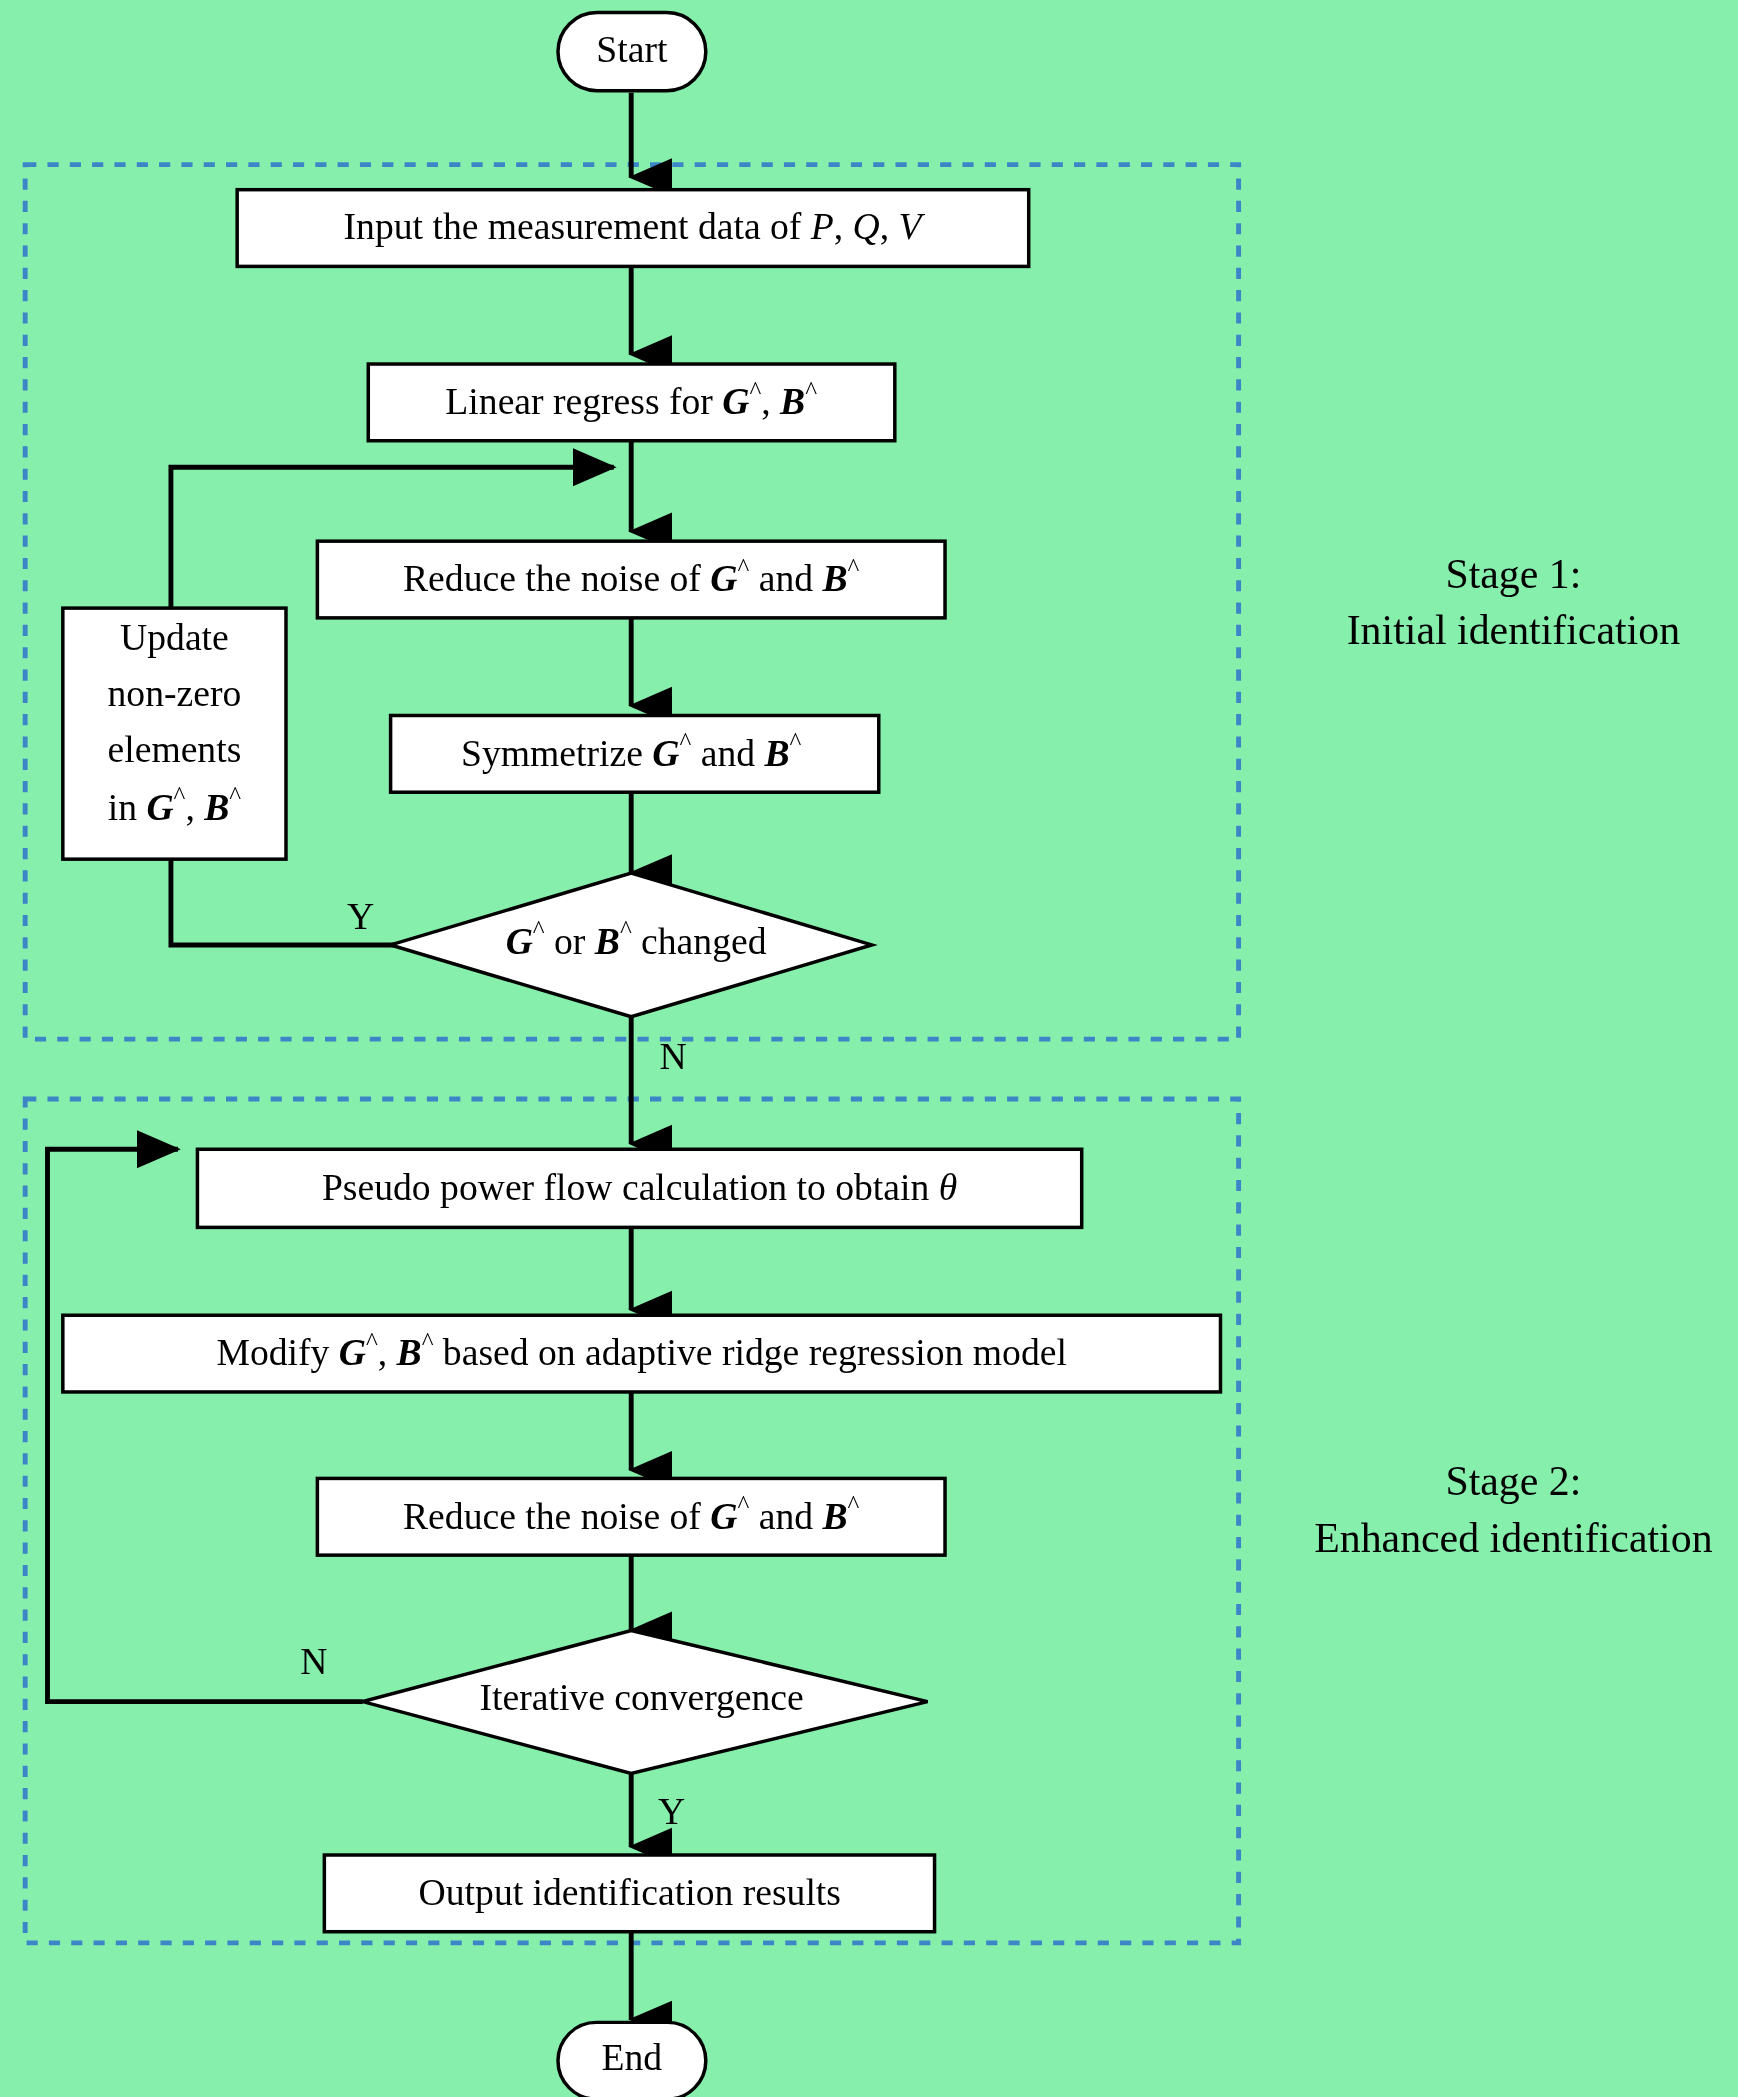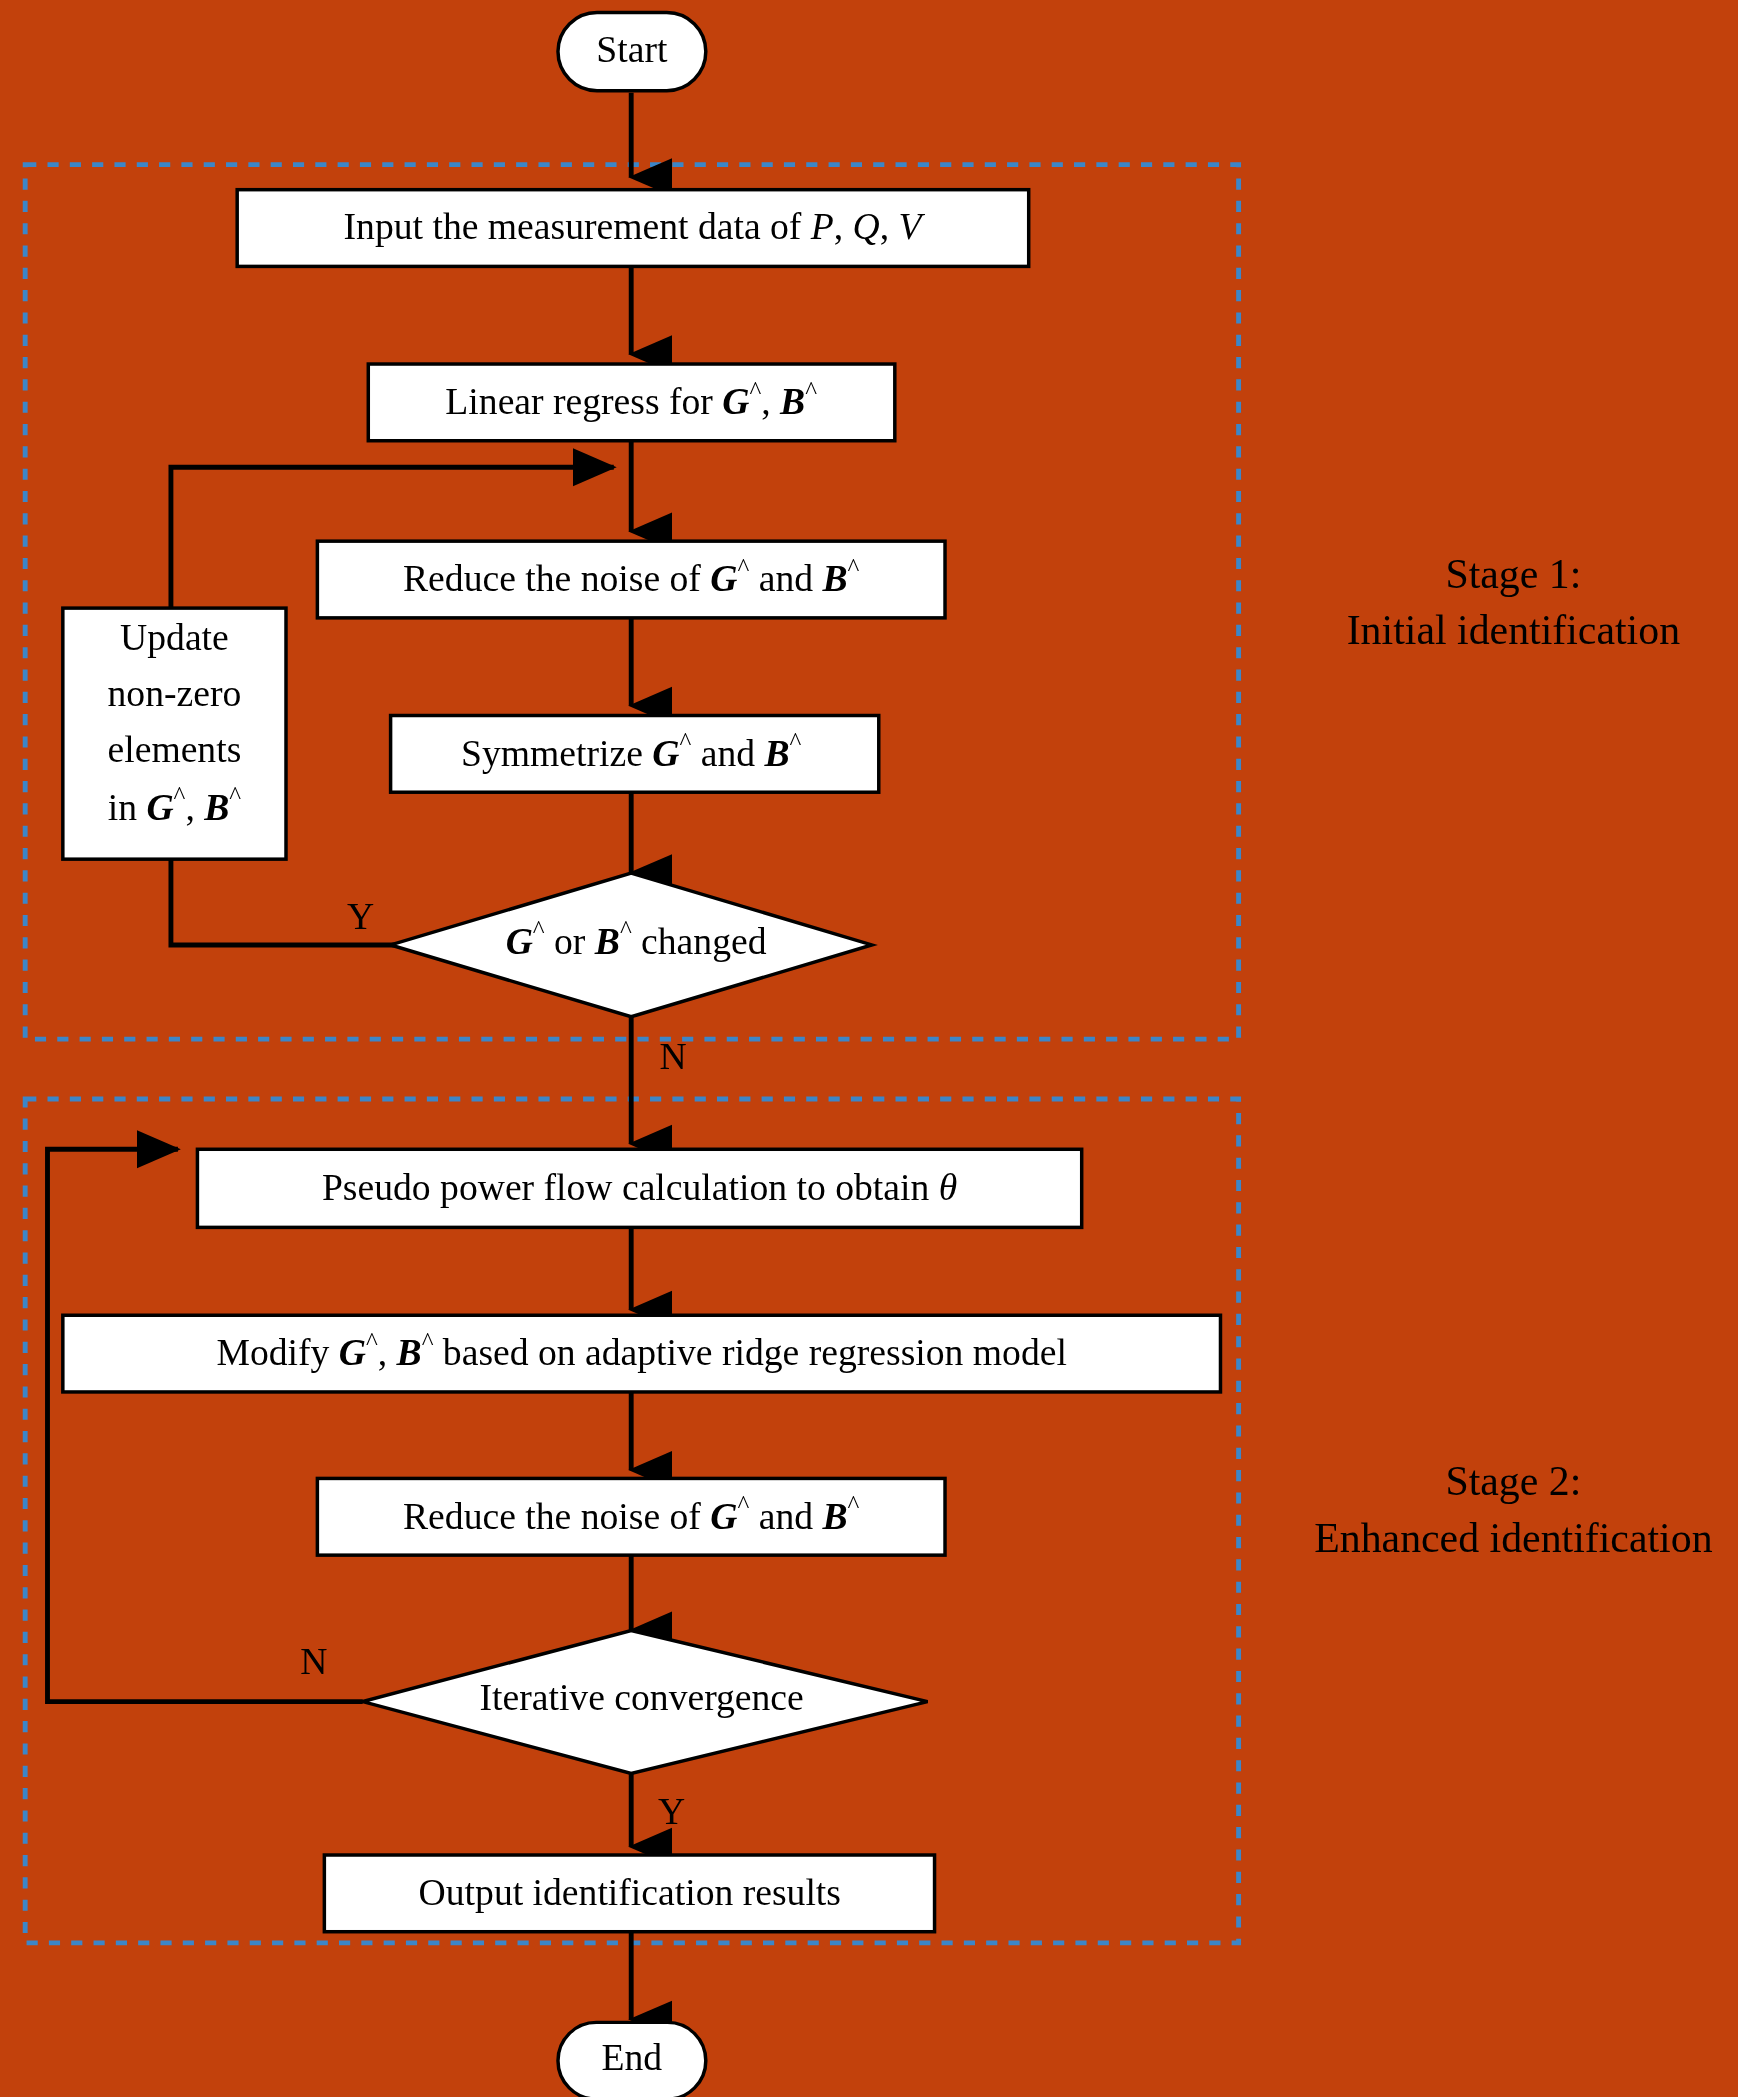--- a/index.html
+++ b/index.html
@@ -4,21 +4,21 @@
 <style>
   html, body {
     margin: 0;
     padding: 0;
     background: #ffffff;
   }
   #page {
     position: relative;
     width: 1738px;
     height: 2097px;
-    background: #c2410c;
+    background: #86efac;
     font-family: "Liberation Serif", "DejaVu Serif", serif;
     overflow: hidden;
   }
   svg.flow {
     position: absolute;
     left: 0;
     top: 0;
     width: 1738px;
     height: 2097px;
   }

